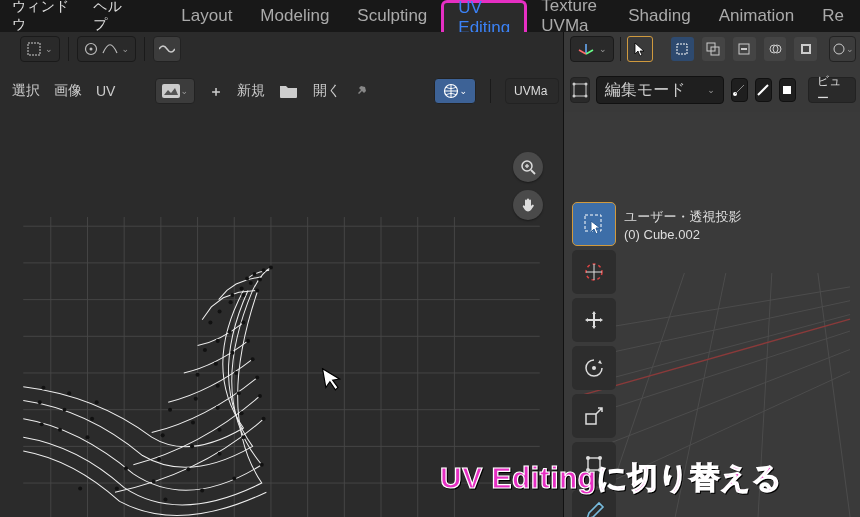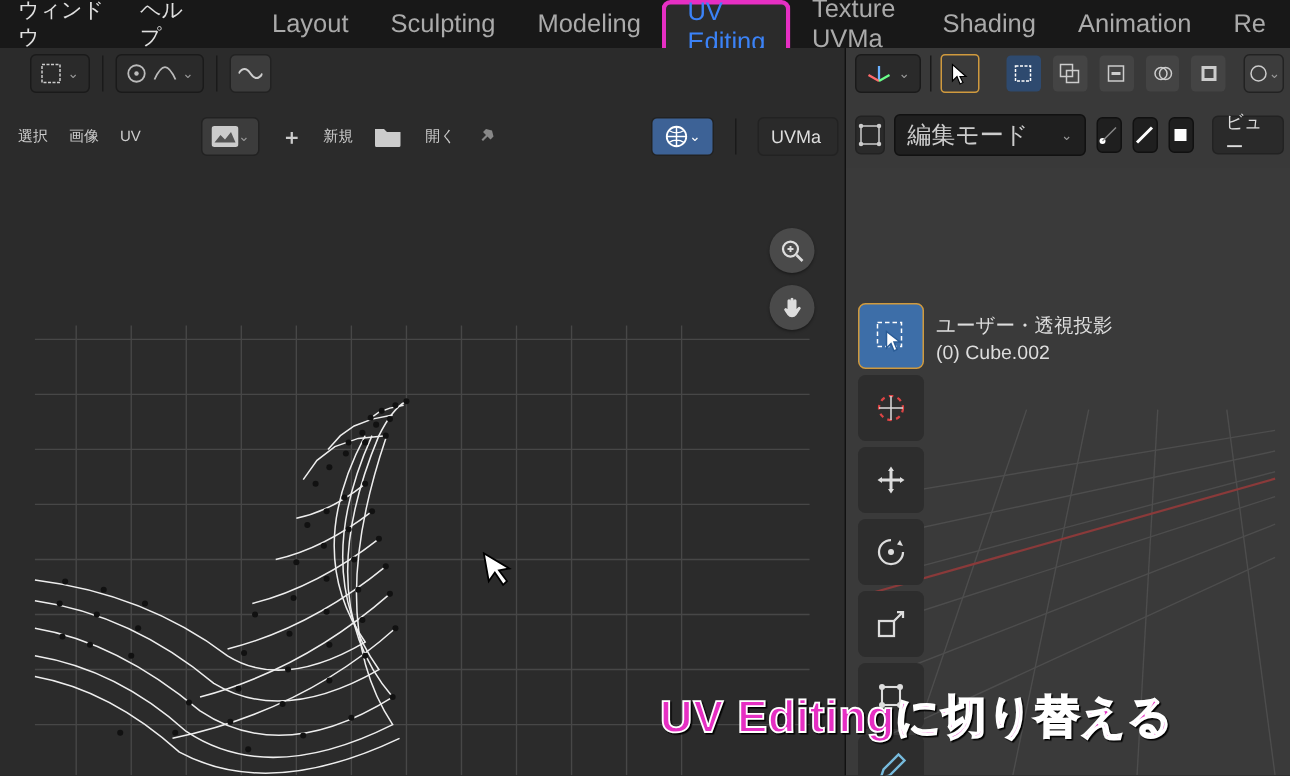--- a/index.html
+++ b/index.html
@@ -45,21 +45,21 @@
   .left-panel { flex: 0 0 563px; position:relative; background:#2b2b2b; }
   .right-panel { flex: 1; position:relative; background:#393939; border-left:1px solid #111;}
   
   
   .lp-row1 { position:absolute; top:4px; left:20px; display:flex; align-items:center; gap:8px;}
   .dropdown { background:#2a2a2a; border:1px solid #1a1a1a; border-radius:4px; height:26px; display:flex; align-items:center; padding:0 6px; gap:4px;}
   .chev { font-size:9px; color:#999; }
   
   
   .lp-row2 { position:absolute; top:46px; left:6px; right:4px; display:flex; align-items:center; gap:14px; padding-left:6px;}
-  .lp-row2 .lbl{ font-size:10px; color:#ccc; }
+  .lp-row2 .lbl{ font-size:14px; color:#ccc; }
   .pin { color:#888; font-size:14px; }
   
   
   .circ { width:30px; height:30px; border-radius:50%; background:#4a4a4a; color:#ccc;
     display:flex; align-items:center; justify-content:center; position:absolute; cursor:pointer;
     box-shadow:0 1px 2px rgba(0,0,0,.4);}
   .circ.zoom { top:120px; right:20px; }
   .circ.hand { top:158px; right:20px; }
   .circ svg{ width:16px; height:16px; fill:#ddd;}
   
@@ -103,22 +103,22 @@
 </head>
 <body>
 
 <div class="topbar">
   <div class="menu-left">
     <span>ウィンドウ</span>
     <span>ヘルプ</span>
   </div>
   <div class="tabs">
     <div class="tab">Layout</div>
+    <div class="tab">Modeling</div>
     <div class="tab">Sculpting</div>
-    <div class="tab">Modeling</div>
     <div class="tab active">UV Editing</div>
     <div class="tab">Texture UVMa</div>
     <div class="tab">Shading</div>
     <div class="tab">Animation</div>
     <div class="tab">Re</div>
   </div>
 </div>
 
 <div class="split">
 

